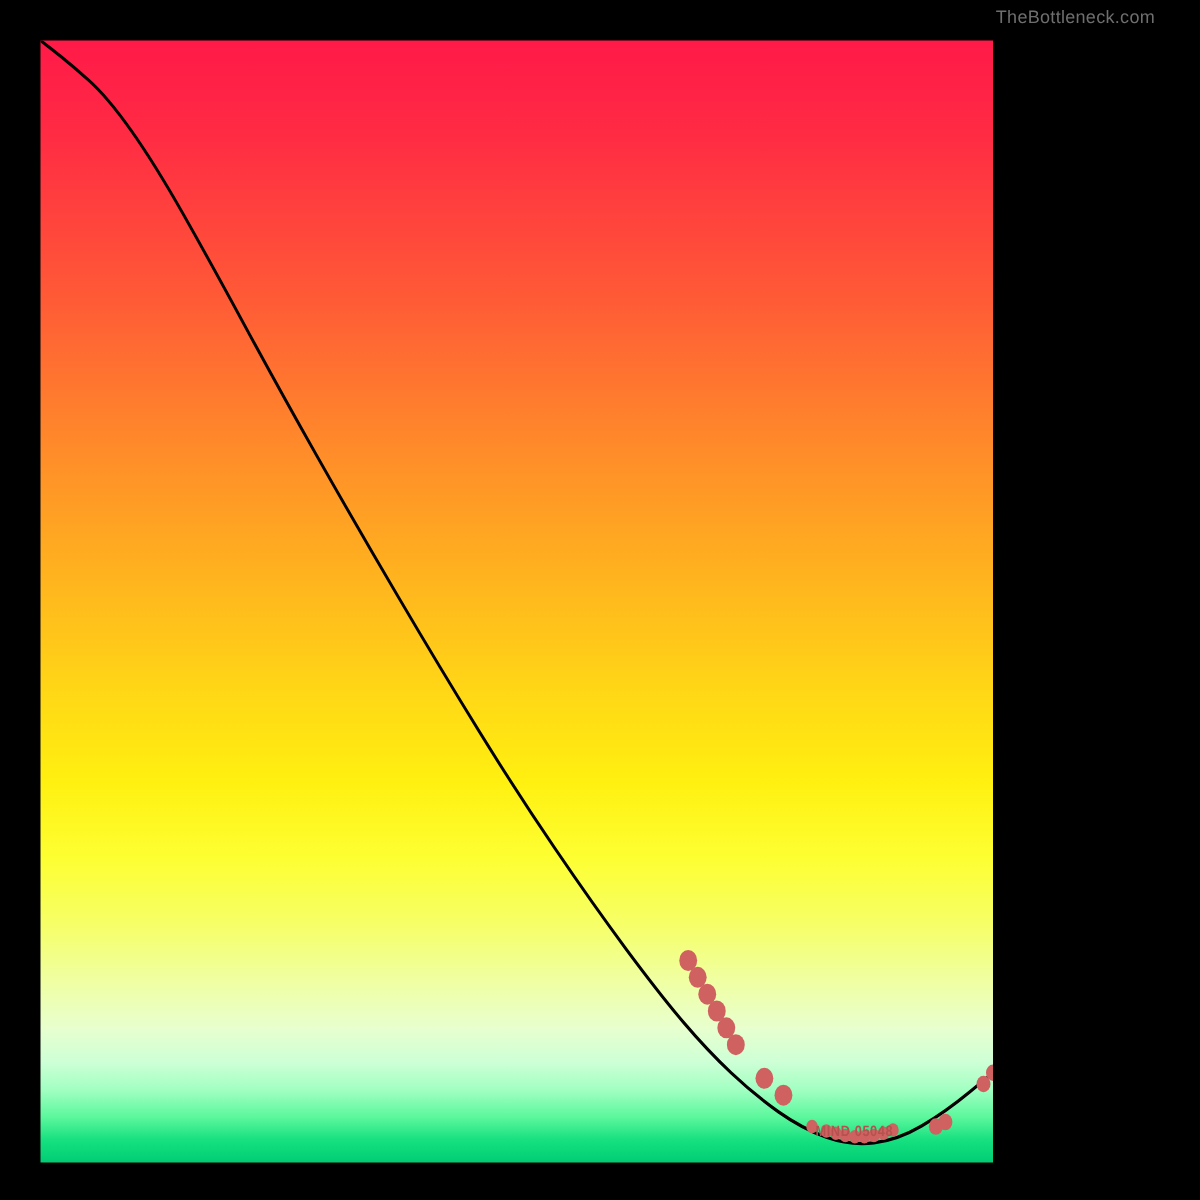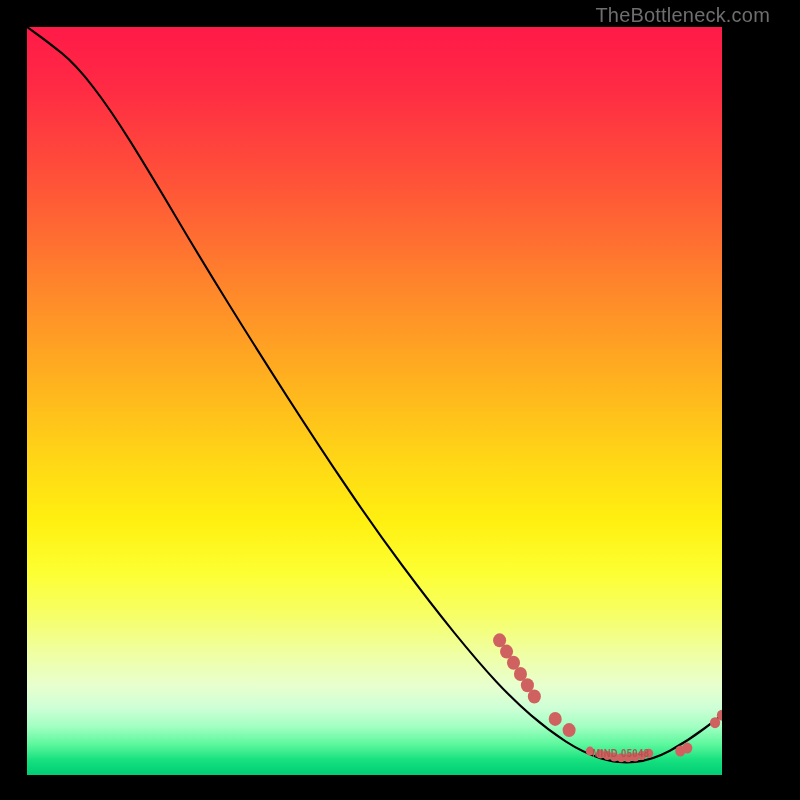--- a/index.html
+++ b/index.html
@@ -9,21 +9,21 @@
     height: 800px;
     background: #000000;
     overflow: hidden;
     font-family: Arial, Helvetica, sans-serif;
   }
 
   .plot-frame {
     position: absolute;
     left: 27px;
     top: 27px;
-    width: 695px;
+    width: 635px;
     height: 748px;
     background: #000000;
   }
 
   .gradient-fill {
     position: absolute;
     left: 0;
     top: 0;
     width: 100%;
     height: 100%;
@@ -47,21 +47,21 @@
       #16e07f 98%,
       #00cd74 100%
     );
   }
 
   .watermark {
     position: absolute;
     top: 4px;
     right: 30px;
     color: #6e6e6e;
-    font-size: 20px;
+    font-size: 12px;
     font-weight: 500;
     letter-spacing: 0.2px;
     z-index: 10;
   }
 
   .svg-overlay {
     position: absolute;
     left: 0;
     top: 0;
     width: 100%;

